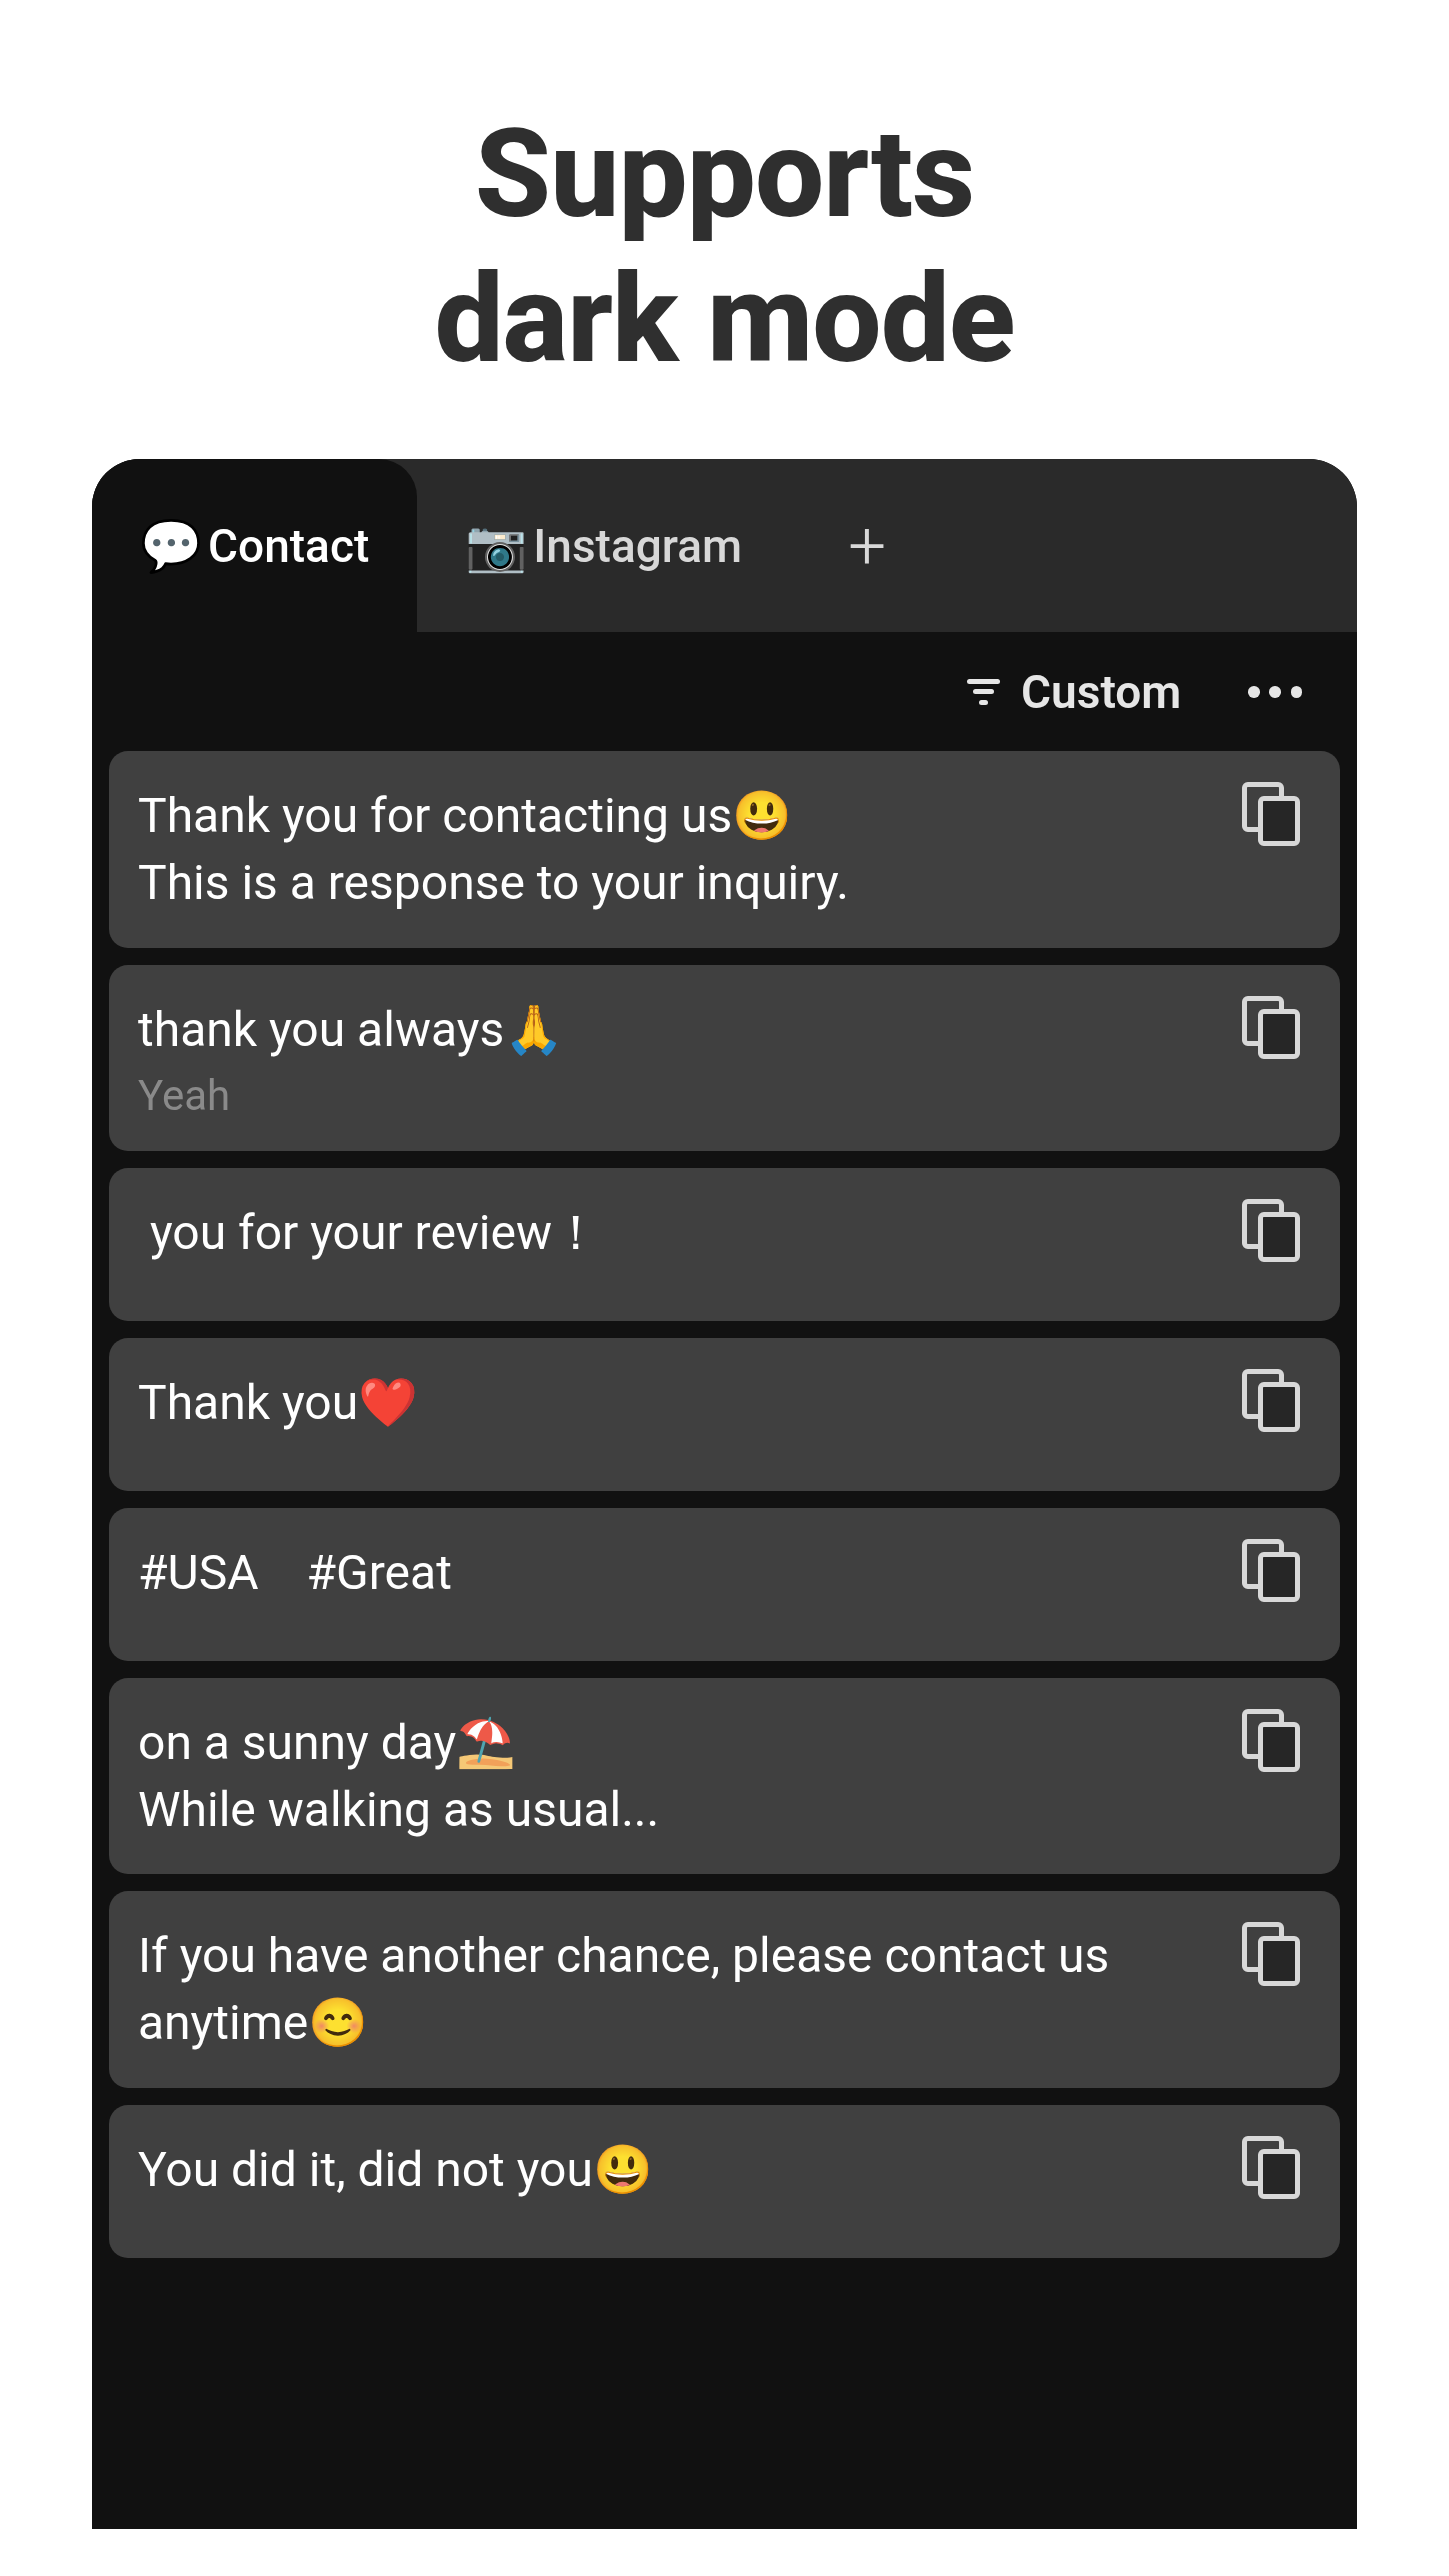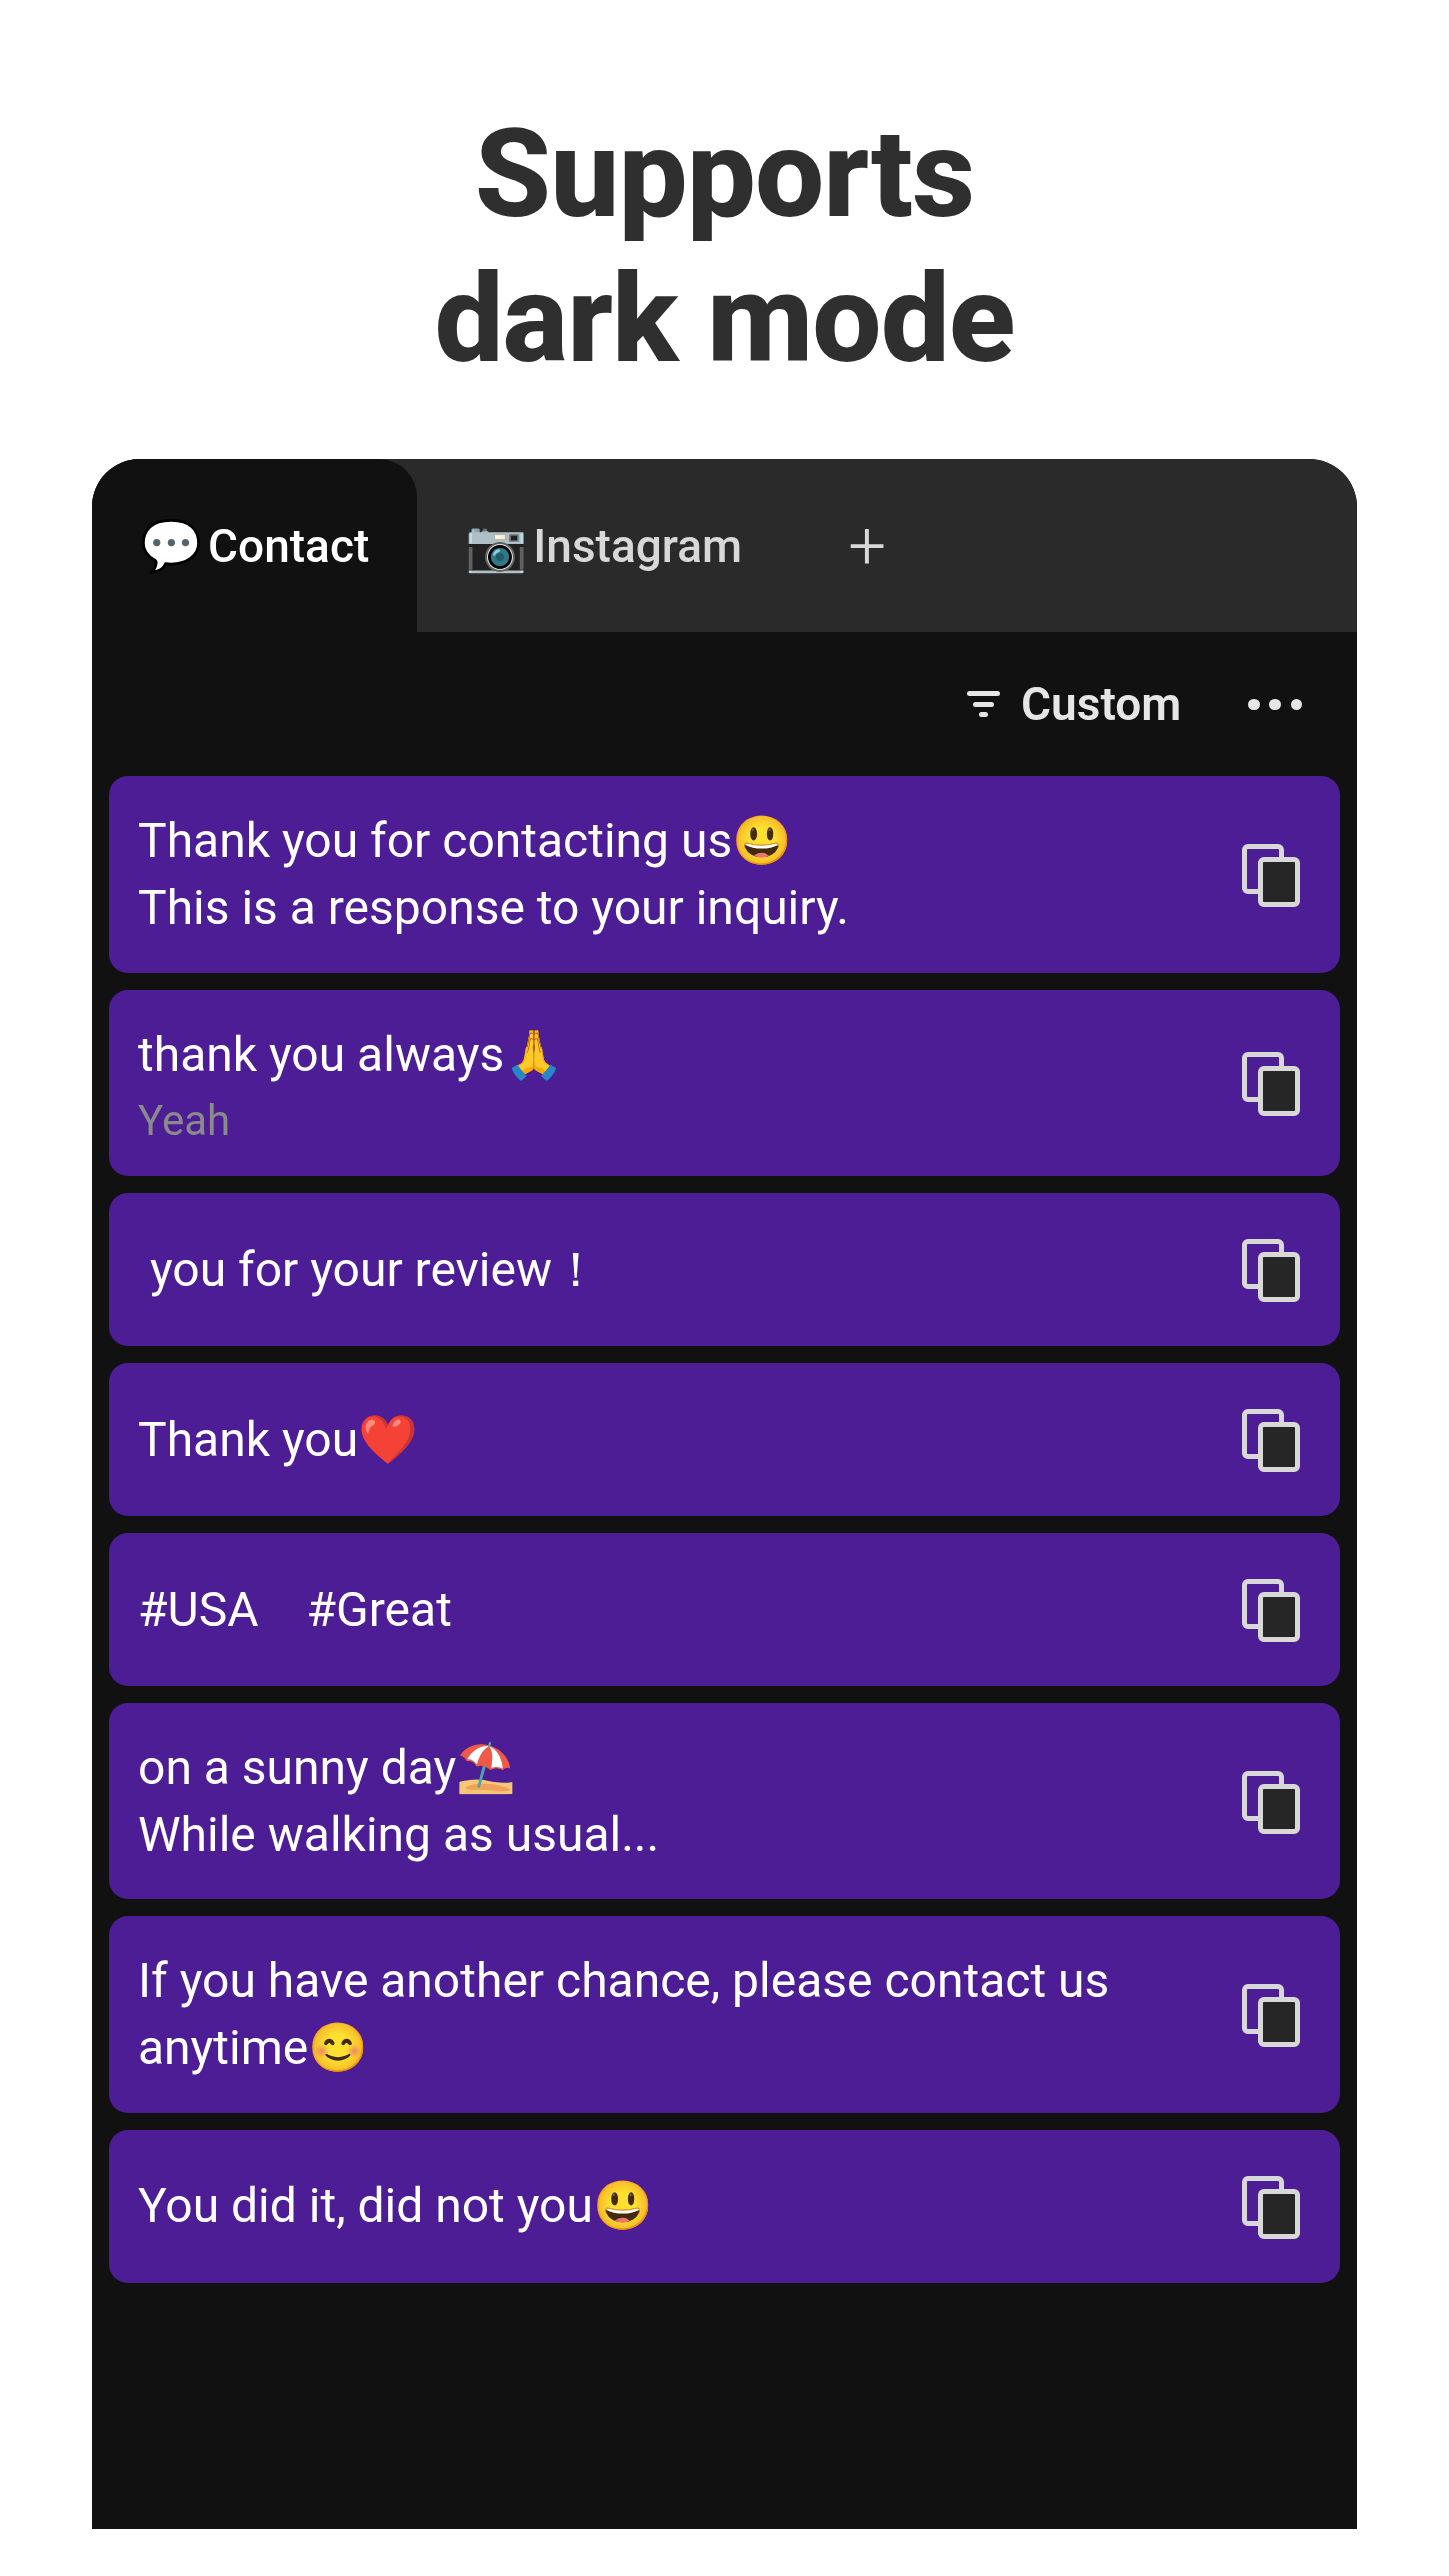--- a/index.html
+++ b/index.html
@@ -66,21 +66,21 @@
   .content {
     background: #111111;
     height: calc(100% - 173px);
     padding: 0 17px 17px 17px;
   }
   .toolbar {
     display: flex;
     align-items: center;
     justify-content: flex-end;
     gap: 67px;
-    height: 144px;
+    height: 119px;
     padding-right: 38px;
   }
   .filter-btn {
     display: flex;
     align-items: center;
     gap: 21px;
     color: #e6e6e6;
     font-size: 46px;
     font-weight: 600;
   }
@@ -103,25 +103,24 @@
     gap: 9.6px;
   }
   .more-icon span {
     width: 11.5px;
     height: 11.5px;
     background: #e6e6e6;
     border-radius: 50%;
   }
   .list { display: flex; flex-direction: column; gap: 17px; }
   .card {
-    background: #4c1d95;
+    background: #404040;
     border-radius: 19px;
     padding: 31px 29px;
     display: flex;
-    align-items: center;
     gap: 19px;
     min-height: 153px;
   }
   .card-text {
     flex: 1;
     color: #ffffff;
     font-size: 48px;
     line-height: 1.4;
     font-weight: 400;
     white-space: pre-wrap;

